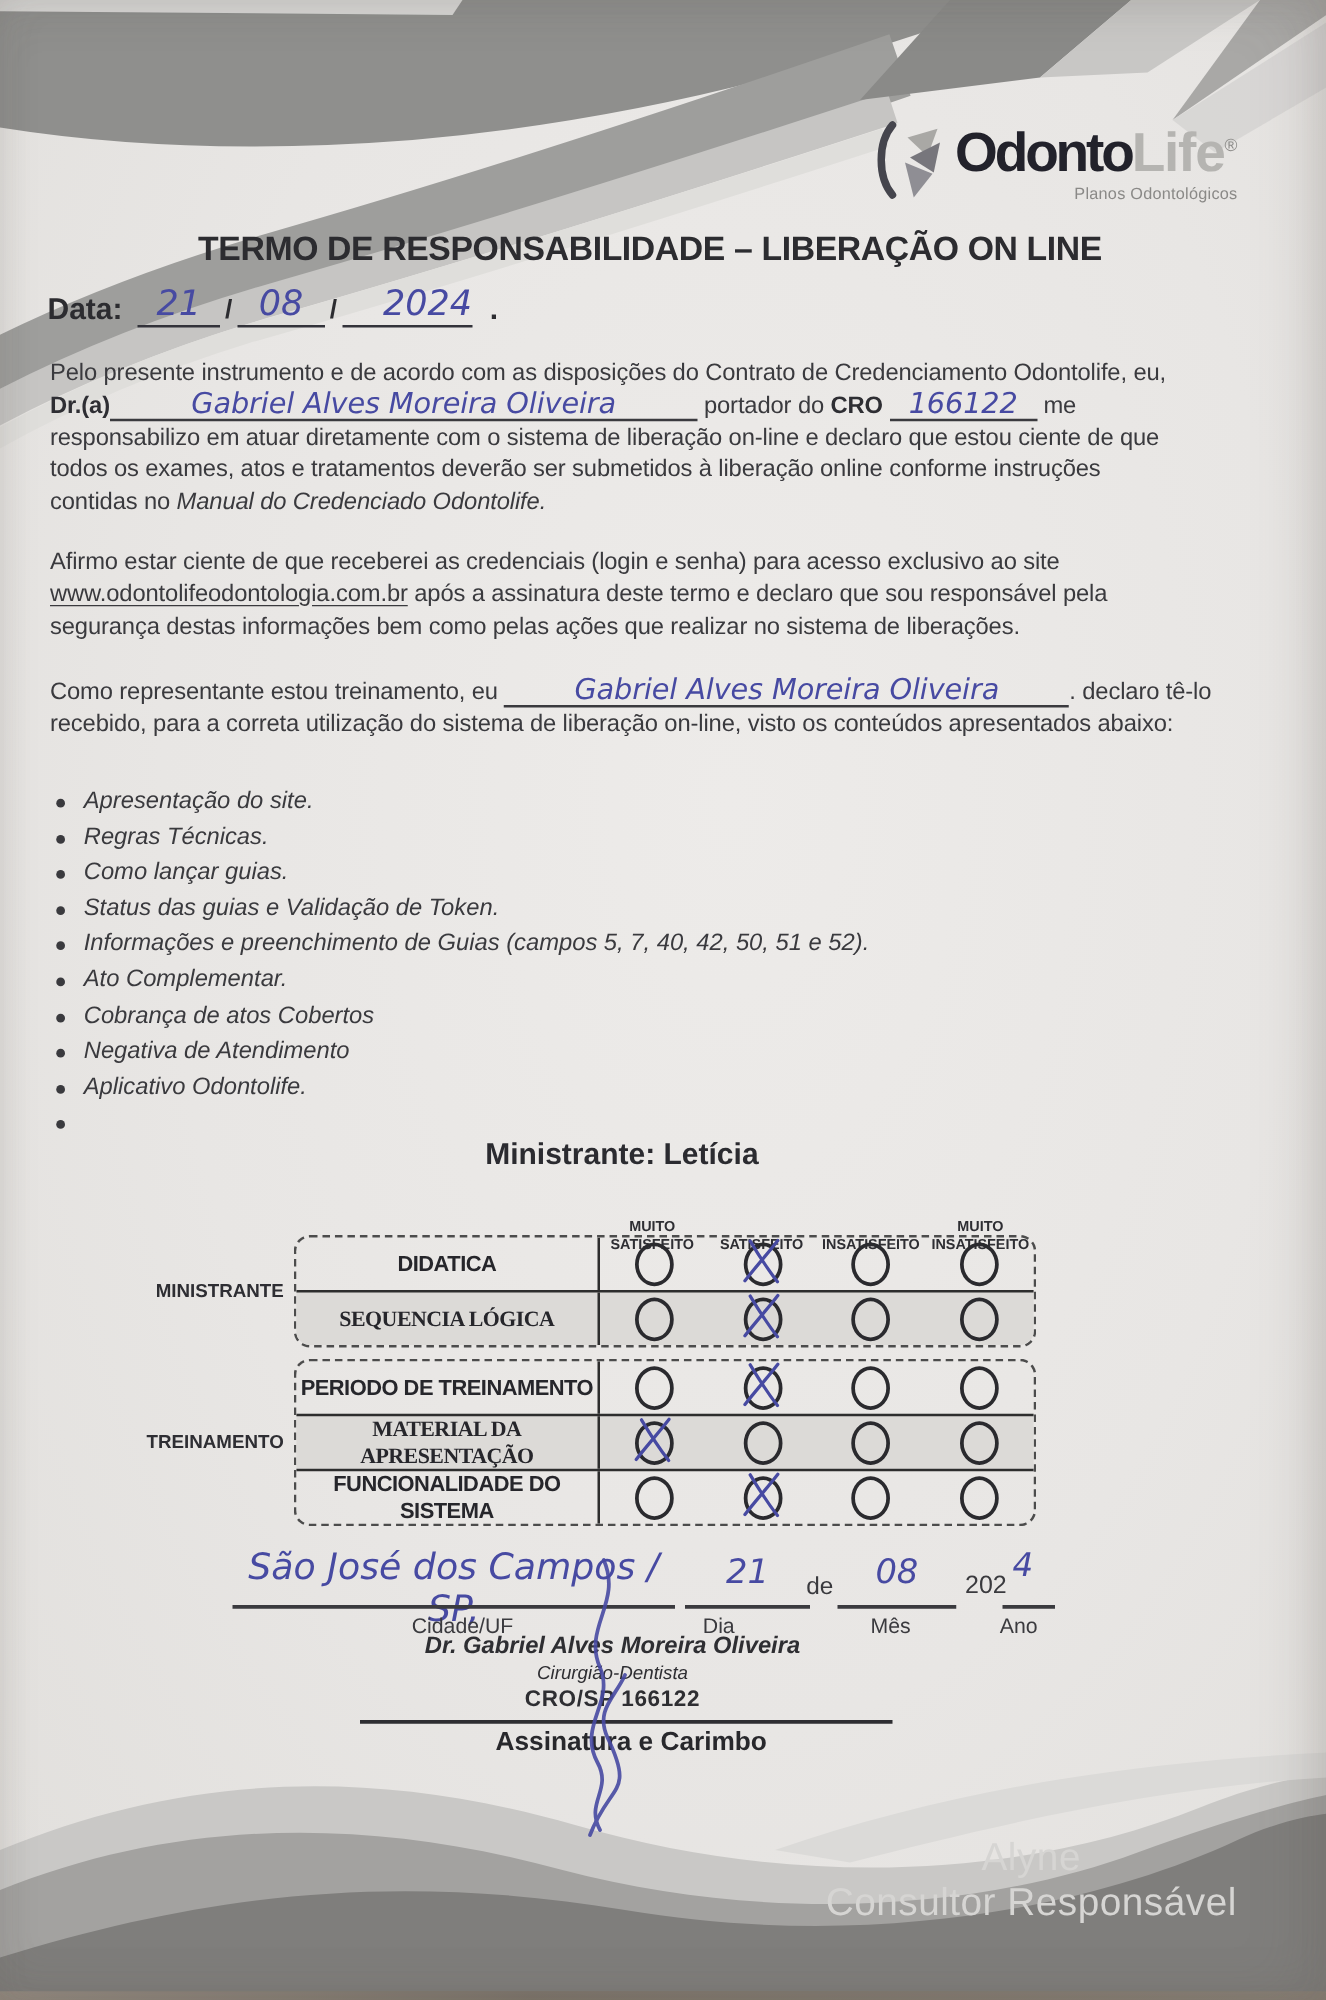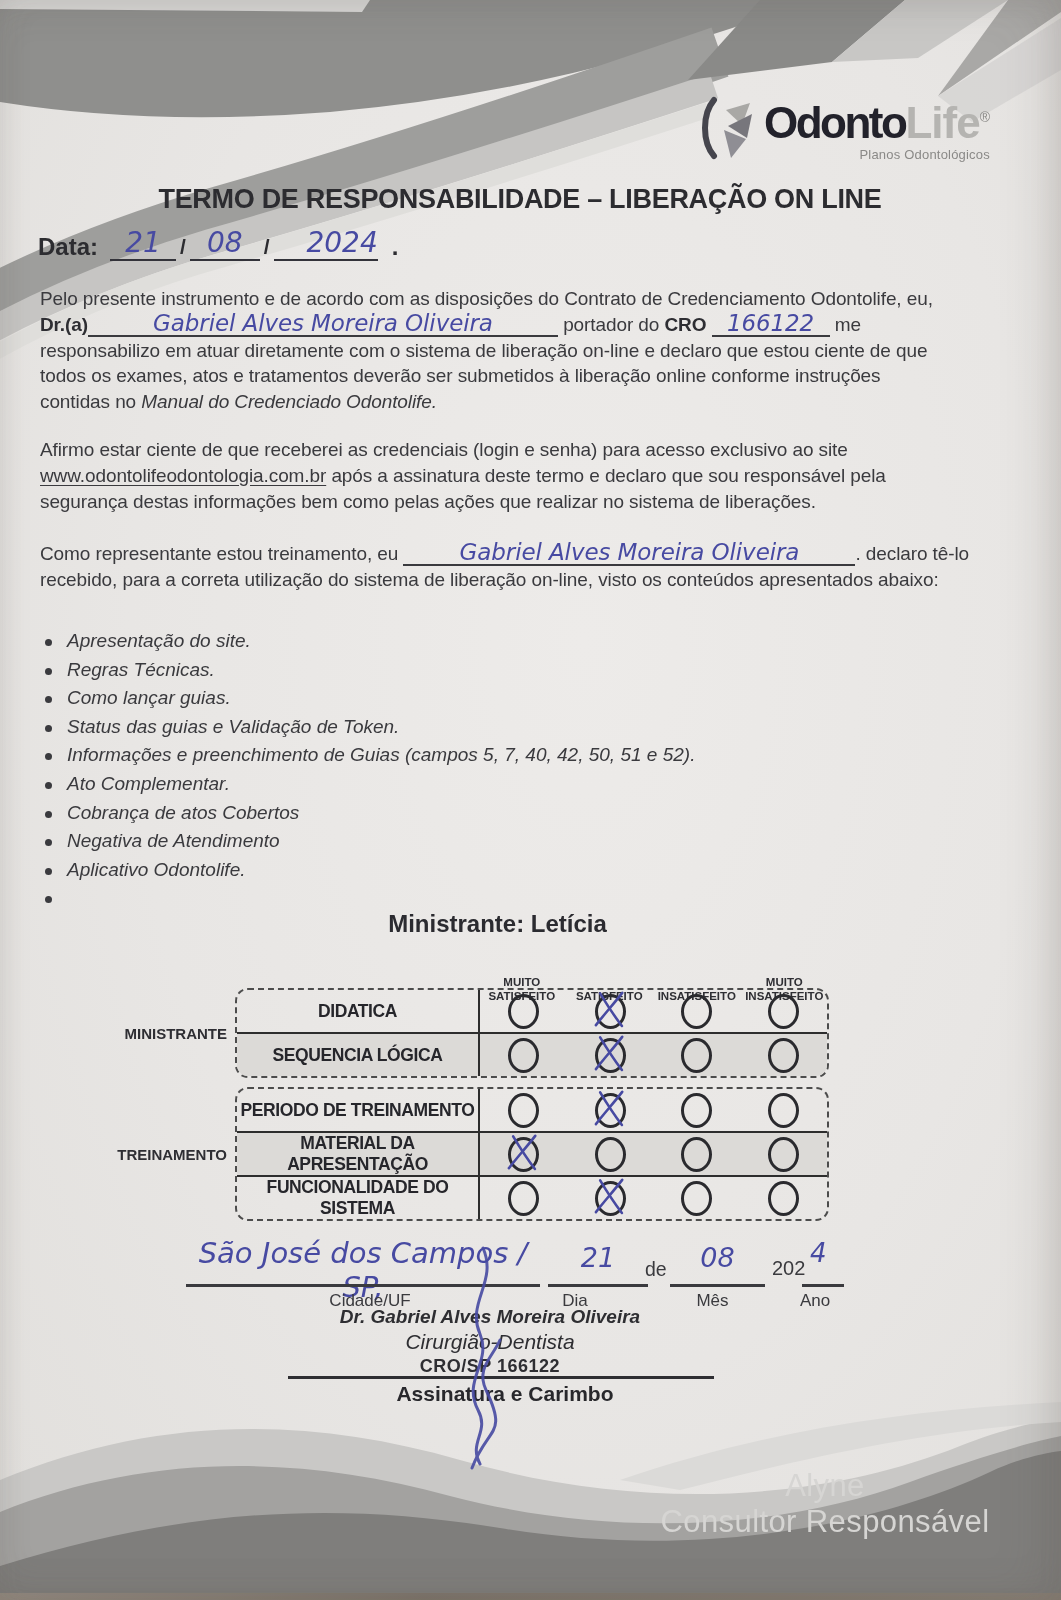--- a/index.html
+++ b/index.html
@@ -55,40 +55,40 @@
 
   .rt-heads { position:absolute; left:478px; top:936px; width:350px; display:grid; grid-template-columns:repeat(4,1fr); align-items:end;margin-top:40px; }
   .rt-colhead { text-align:center; font-size:11.5px; font-weight:700; line-height:13.5px; color:#2e2e33; padding:0 3px; }
 
   .rt-area { position:absolute; left:235px; top:988px; width:594px; }
   .rt-group-wrap { position:relative; margin-bottom:9px; }
   .rt-group-label { position:absolute; right:calc(100% + 8px); top:50%; transform:translateY(-50%);
     font-size:15px; font-weight:700; white-space:nowrap; color:#2e2e33; }
   .rt-box { border:2.5px dashed #4c4c4c; border-radius:13px; overflow:hidden; }
   .rt-row { display:grid; grid-template-columns:243px 1fr 1fr 1fr 1fr; height:42px; }
-  .rt-row.shaded { background:#dcdad7; }
+  .rt-row.shaded { background:#dcdad7;font-family:Liberation Serif, serif; }
   .rt-row + .rt-row { border-top:2.5px solid #2d2d2d; }
   .rt-label { display:flex; align-items:center; justify-content:center; font-size:17.5px; font-weight:700;
     border-right:2.5px solid #2d2d2d; letter-spacing:-.4px; color:#26262b; text-align:center; }
   .rt-cell { position:relative; display:flex; align-items:center; justify-content:center; }
   .circle { width:25px; height:29px; border:3px solid #2a2a2e; border-radius:50%; }
   .x-mark { position:absolute; left:50%; top:50%; transform:translate(-50%,-52%) rotate(4deg); }
 
   .uline { position:absolute; height:2.5px; background:#3a3a3e; }
   .city-hand { position:absolute; left:186px; top:1236px; width:354px; text-align:center; font-size:29px; }
   .day-hand { position:absolute; left:548px; top:1242px; width:100px; text-align:center; font-size:27px; }
   .month-hand{ position:absolute; left:670px; top:1242px; width:95px; text-align:center; font-size:27px; }
   .de-text { position:absolute; left:645px; top:1258px; font-size:19.5px; color:#3a3a3e; }
   .year-print{ position:absolute; left:772px; top:1257px; font-size:20px; color:#3a3a3e; }
   .year-hand { position:absolute; left:810px; top:1238px; font-size:26px; }
   .form-label { position:absolute; font-size:17px; color:#3a3a3e; text-align:center; }
 
   .stamp { position:absolute; left:250px; top:1306px; width:480px; text-align:center; color:#2e2e32; }
   .stamp-l1 { font-size:19px; font-style:italic; font-weight:600; }
-  .stamp-l2 { font-size:21px; font-style:italic; margin-top:2px; }
+  .stamp-l2 { font-size:15px; font-style:italic; margin-top:2px; }
   .stamp-l3 { font-size:18px; font-weight:700; margin-top:2px; letter-spacing:.5px; }
   .sig-line { position:absolute; left:288px; top:1376px; width:426px; height:2.5px; background:#2e2e32; }
   .sig-caption { position:absolute; left:265px; top:1382px; width:480px; text-align:center; font-size:21px; font-weight:800; color:#28282c; }
 
   .consultant { position:absolute; left:585px; top:1468px; width:480px; text-align:center;
     color:#d6d5d3; font-size:31px; line-height:36px; letter-spacing:.4px; }
   .photo-edge { position:absolute; left:0; right:0; bottom:0; height:7px;
     background:linear-gradient(to right,#9a8f83,#7d7368 40%,#8d8276); opacity:.8; }
 </style>
 </head>

